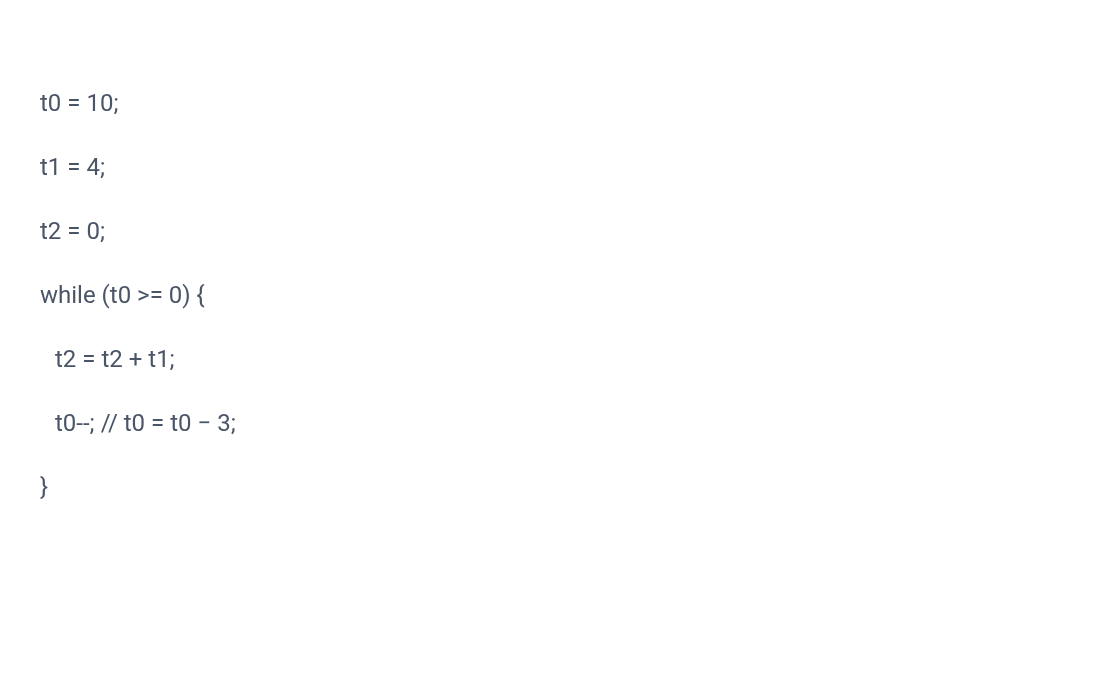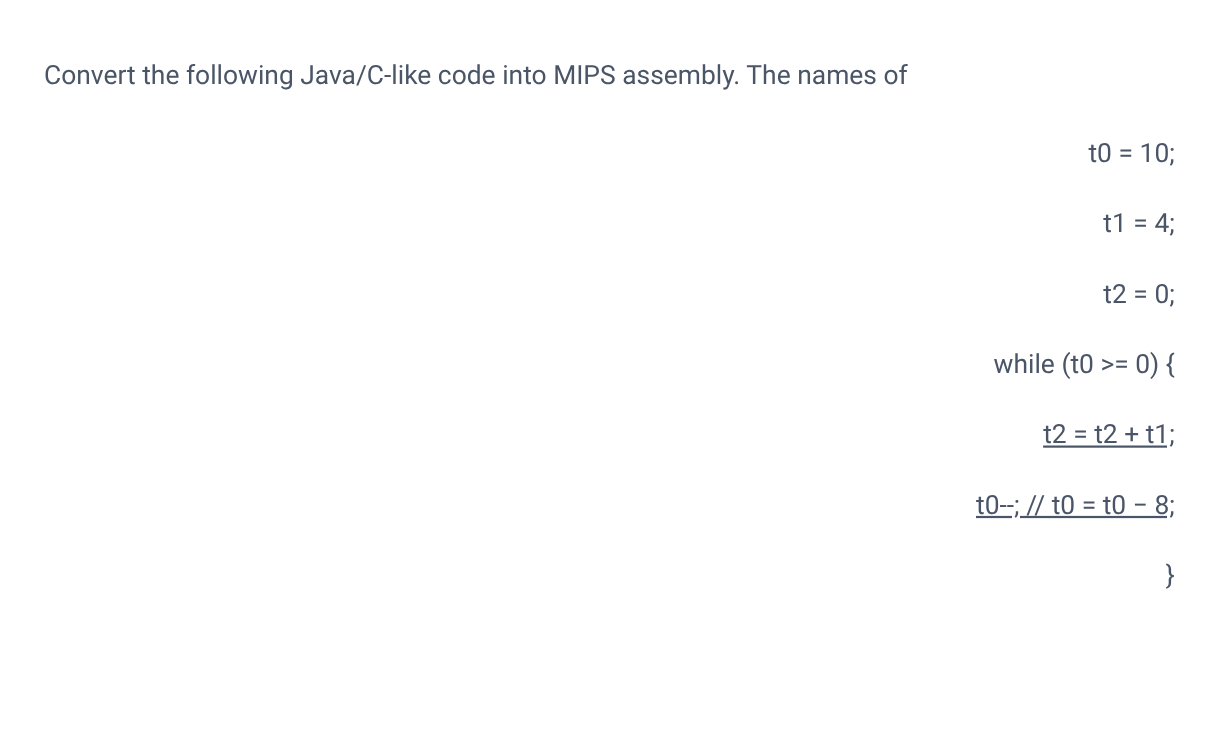--- a/index.html
+++ b/index.html
@@ -15,33 +15,30 @@
       padding: 50px 40px;
       line-height: 1.5;
       width: 1108px;
       height: 686px;
     }
     .intro {
       margin-bottom: 35px;
     }
     .code-line {
       margin-bottom: 28px;
-      text-align: right;
     }
     .code-line.indent {
       padding-left: 15px;
-      text-decoration: underline;
     }
   </style>
 </head>
 <body>
 
 <div class="intro">
-  <div>Convert the following Java/C-like code into MIPS assembly. The names of</div>
 </div>
 
 <div class="code-line">t0 = 10;</div>
 <div class="code-line">t1 = 4;</div>
 <div class="code-line">t2 = 0;</div>
 <div class="code-line">while (t0 &gt;= 0) {</div>
 <div class="code-line indent">t2 = t2 + t1;</div>
-<div class="code-line indent">t0--;  // t0 = t0 − 8;</div>
+<div class="code-line indent">t0--;  // t0 = t0 − 3;</div>
 <div class="code-line">}</div>
 
 </body></html>

